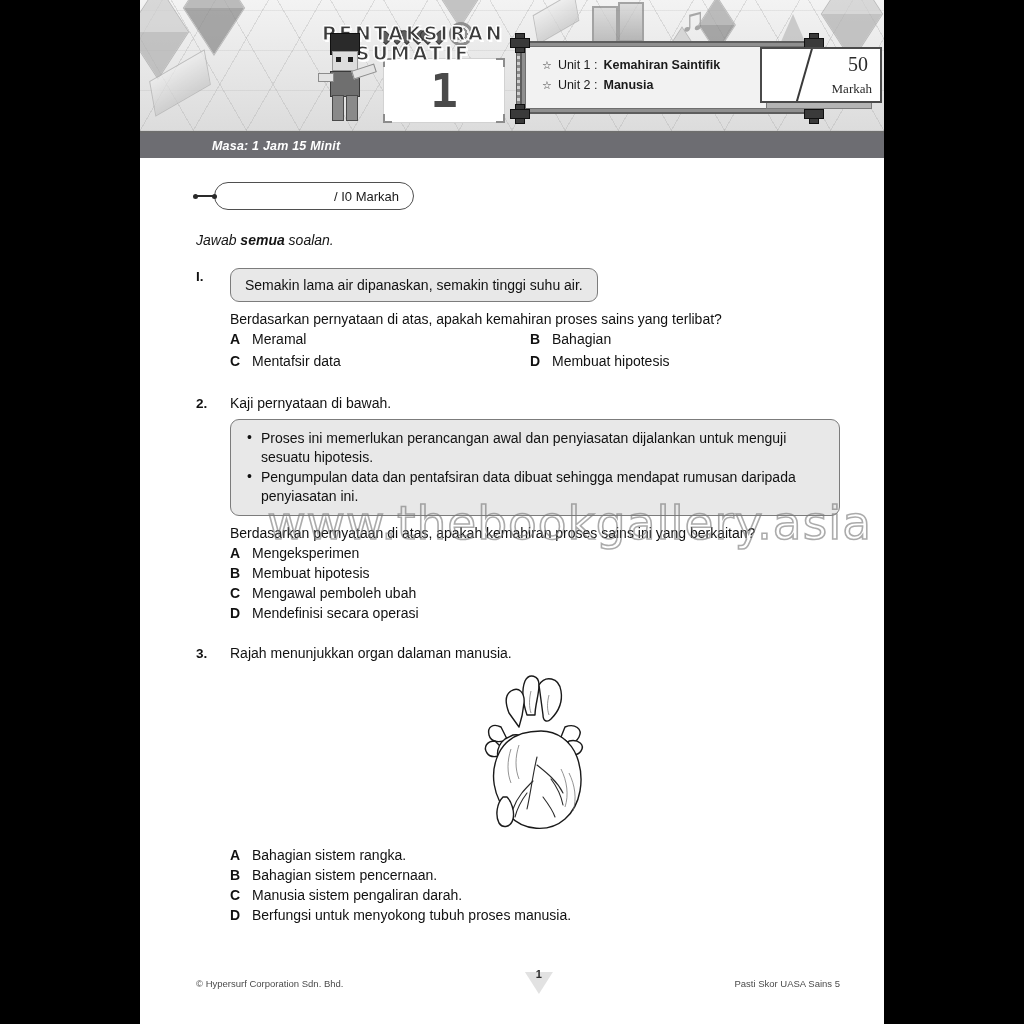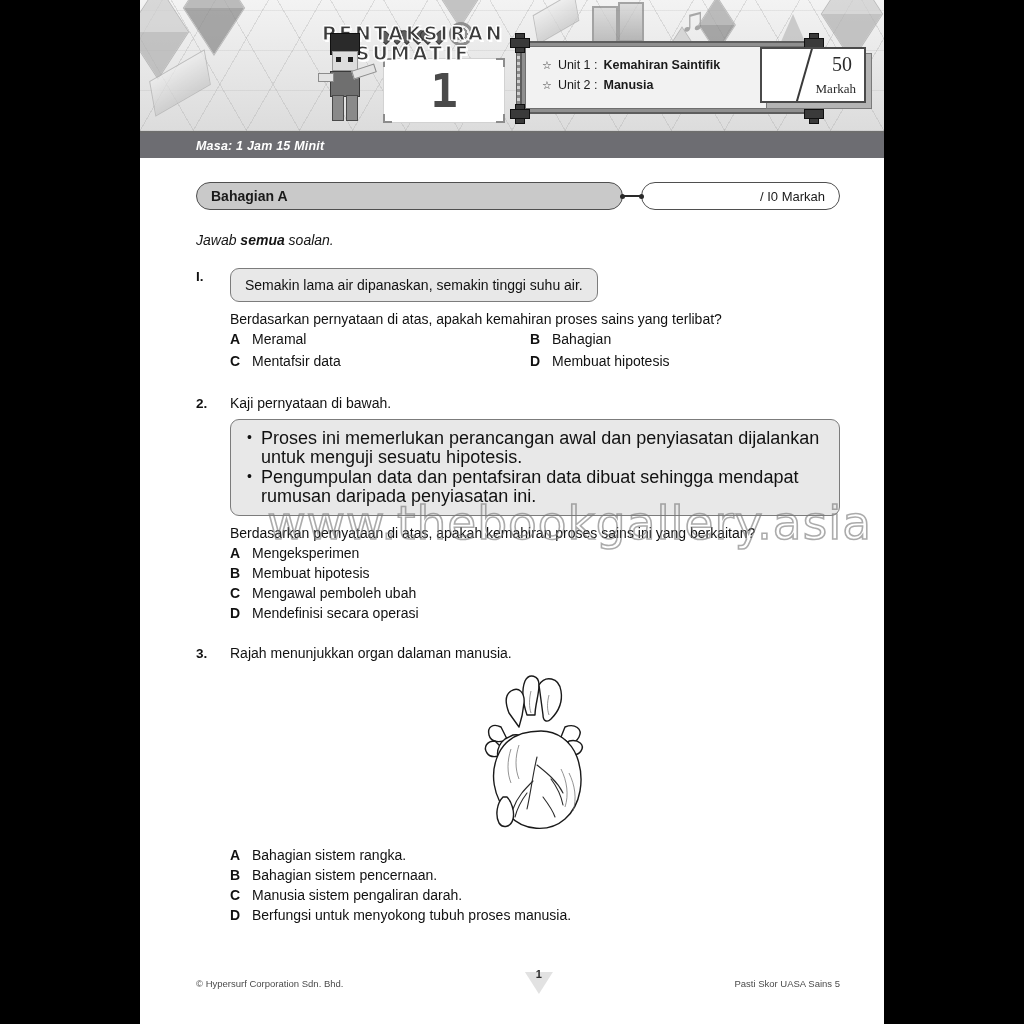--- a/index.html
+++ b/index.html
@@ -160,21 +160,21 @@
   
   #marks-plate {
     position: absolute; right: 12px; top: 47px;
     width: 112px; height: 60px; z-index: 7;
   }
   #marks-plate .shadow {
     position: absolute; left: 6px; top: 6px; width: 106px; height: 56px;
     background: #b4b4b4; border: 1px solid #7a7a7a;
   }
   #marks-plate .face {
-    position: absolute; left: 0; top: 0; width: 106px; height: 56px;
+    position: absolute; left: 0; top: 0; width: 122px; height: 56px;
     background: #fff; border: 2px solid #4a4a4a;
     overflow: hidden;
   }
   #marks-plate .slash {
     position: absolute; left: 40px; top: -4px; width: 2px; height: 70px;
     background: #3a3a3a; transform: rotate(16deg);
   }
   #marks-plate .mv {
     position: absolute; right: 12px; top: 4px;
     font-size: 20px; color: #2a2a2a; font-family: "Liberation Serif", serif;
@@ -187,20 +187,21 @@
   
   #timebar {
     width: 744px; height: 25px;
     background: #6d6d72;
     display: flex; align-items: center;
     padding-left: 56px;
   }
   #timebar .t {
     color: #fff; font-size: 12.5px; font-weight: 700; font-style: italic;
     letter-spacing: .2px;
+    margin-left: 16px;
   }
 
   
   #body { position: relative; padding: 20px 44px 0 56px; }
 
   #section-row {
     display: flex; align-items: center; margin-top: 4px;
   }
   #section-pill {
     position: relative;
@@ -245,21 +246,21 @@
     border: 1.2px solid #7c7c7c; border-radius: 9px;
     background: #e8e8e8;
     padding: 8px 14px;
     font-size: 14px; color: #111;
     display: inline-block;
   }
   .stmt-box.wide { display: block; }
   .stmt-box ul { list-style: none; }
   .stmt-box li {
     position: relative; padding-left: 16px; margin: 1px 0;
-    font-size: 18px; line-height: 19px; color: #111;
+    font-size: 14px; line-height: 19px; color: #111;
   }
   .stmt-box li::before {
     content: "\2022"; position: absolute; left: 2px; top: -1px; font-size: 14px;
   }
 
   .stem { font-size: 14px; color: #111; margin-top: 9px; }
 
   .opts-2col {
     margin-top: 2px;
     display: grid; grid-template-columns: 300px 1fr; row-gap: 2px;
@@ -387,23 +388,20 @@
     </div>
   </div>
 
   <div id="timebar">
     <span class="t">Masa: 1 Jam 15 Minit</span>
   </div>
 
   <div id="body">
 
     <div id="section-row">
-      <div id="section-pill">
-        <span>Bahagian A</span>
-      </div>
       <div id="connector"></div>
       <div id="marks-pill">
         <span>/ I0 Markah</span>
       </div>
     </div>
 
     <div id="instr">
       <span>Jawab </span><b>semua</b><span> soalan.</span>
     </div>
 

